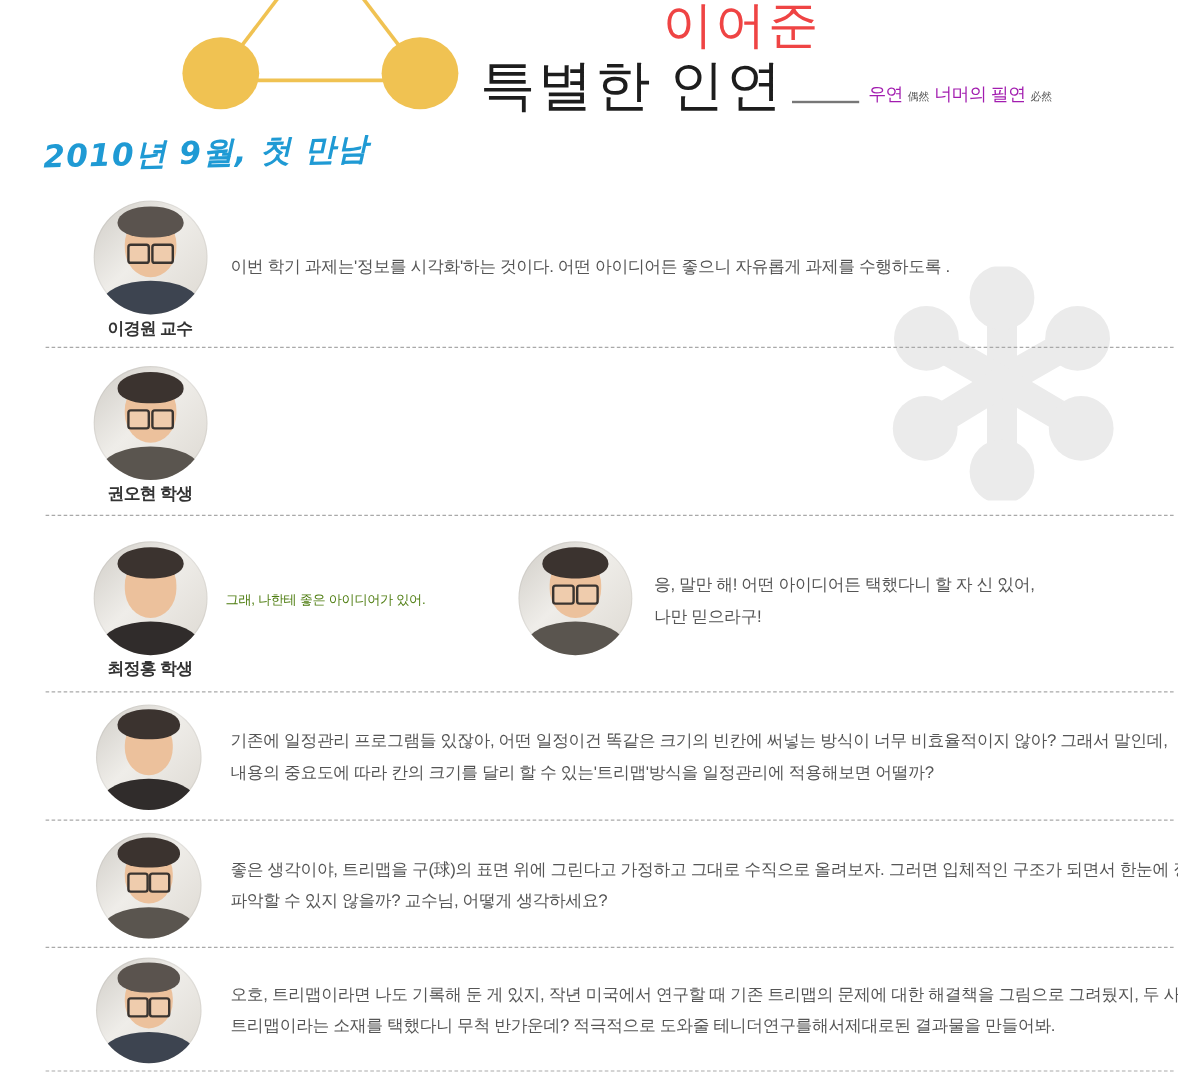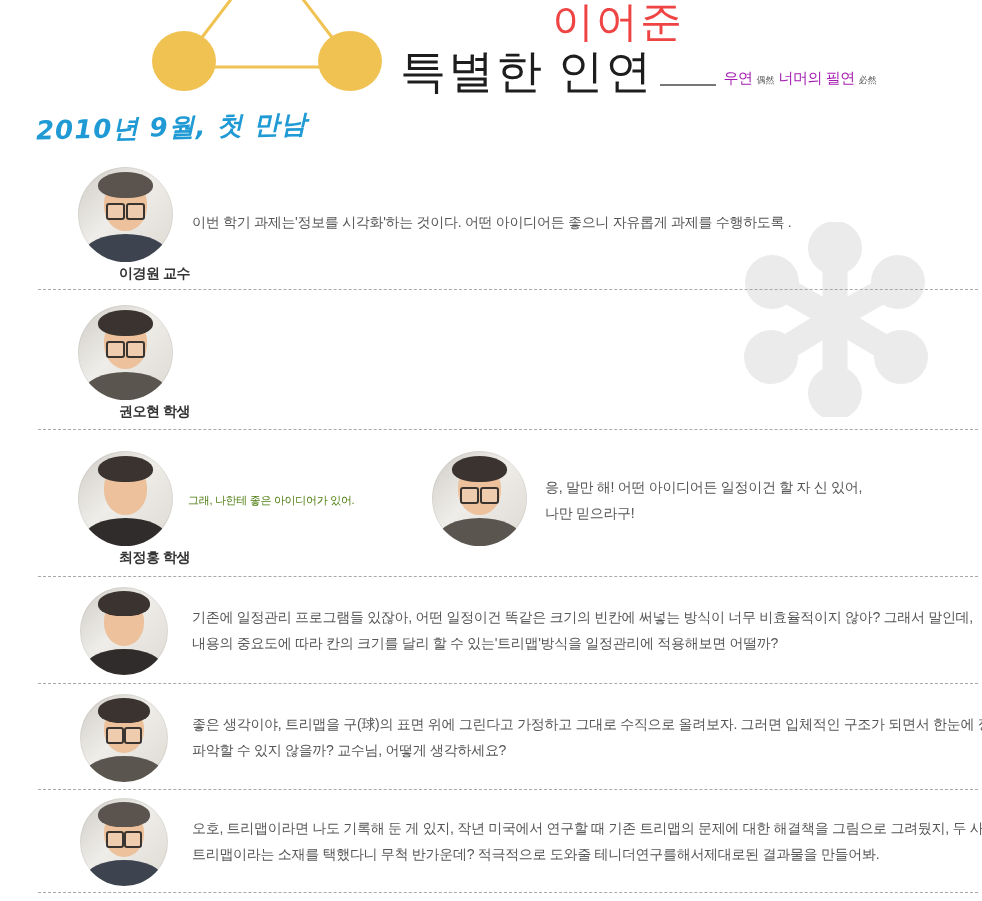--- a/index.html
+++ b/index.html
@@ -44,21 +44,21 @@
   .speech {
     position:absolute; left:154px; top:50%; transform:translateY(-50%);
     font-size:14px; color:#555; line-height:26px; letter-spacing:-0.3px; white-space:nowrap;
   }
   .r3 .speech-left  { position:absolute; left:150px; top:70px; transform:translateY(-50%);
     font-size:11px; color:#4d7c0f; white-space:nowrap; letter-spacing:-0.3px; }
   .r3 .speech-right { position:absolute; left:507px; top:70px; transform:translateY(-50%);
     font-size:14px; color:#555; line-height:26px; white-space:nowrap; letter-spacing:-0.3px; }
 
   .speaker-name {
-    position:absolute; width:130px; text-align:right;
+    position:absolute; width:130px; text-align:center;
     font-size:14px; color:#333; font-weight:bold; letter-spacing:-0.5px;
   }
 
   
   .avatar { position:absolute; border-radius:50%; overflow:hidden;
     background:linear-gradient(135deg,#cfccc6 0%,#efede9 45%,#ddd9d2 100%);
     box-shadow:inset 0 0 0 1px rgba(0,0,0,0.05); }
   .av-95 { width:95px; height:95px; } .av-88 { width:88px; height:88px; }
   .avatar i { display:block; position:absolute; }
   .avatar .face { left:27%; top:15%; width:46%; height:52%; background:#ecc19c; border-radius:48% 48% 52% 52%; }
@@ -162,21 +162,21 @@
       <div class="speech-left">
         <div>그래, 나한테 좋은 아이디어가 있어.</div>
       </div>
       <div class="avatar av-95 kwon avatar-right">
         <i class="face"></i>
           <i class="hair"></i>
           <i class="glasses"></i>
           <i class="torso"></i>
       </div>
       <div class="speech-right">
-        <div>응, 말만 해! 어떤 아이디어든 일정이건 할 자 신 있어,</div>
+        <div>응, 말만 해! 어떤 아이디어든 택했다니 할 자 신 있어,</div>
         <div>나만 믿으라구!</div>
       </div>
     </div>
 
     <div class="row r4">
       <div class="avatar av-88 choi no-glasses">
         <i class="face"></i>
           <i class="hair"></i>
           <i class="torso"></i>
       </div>

